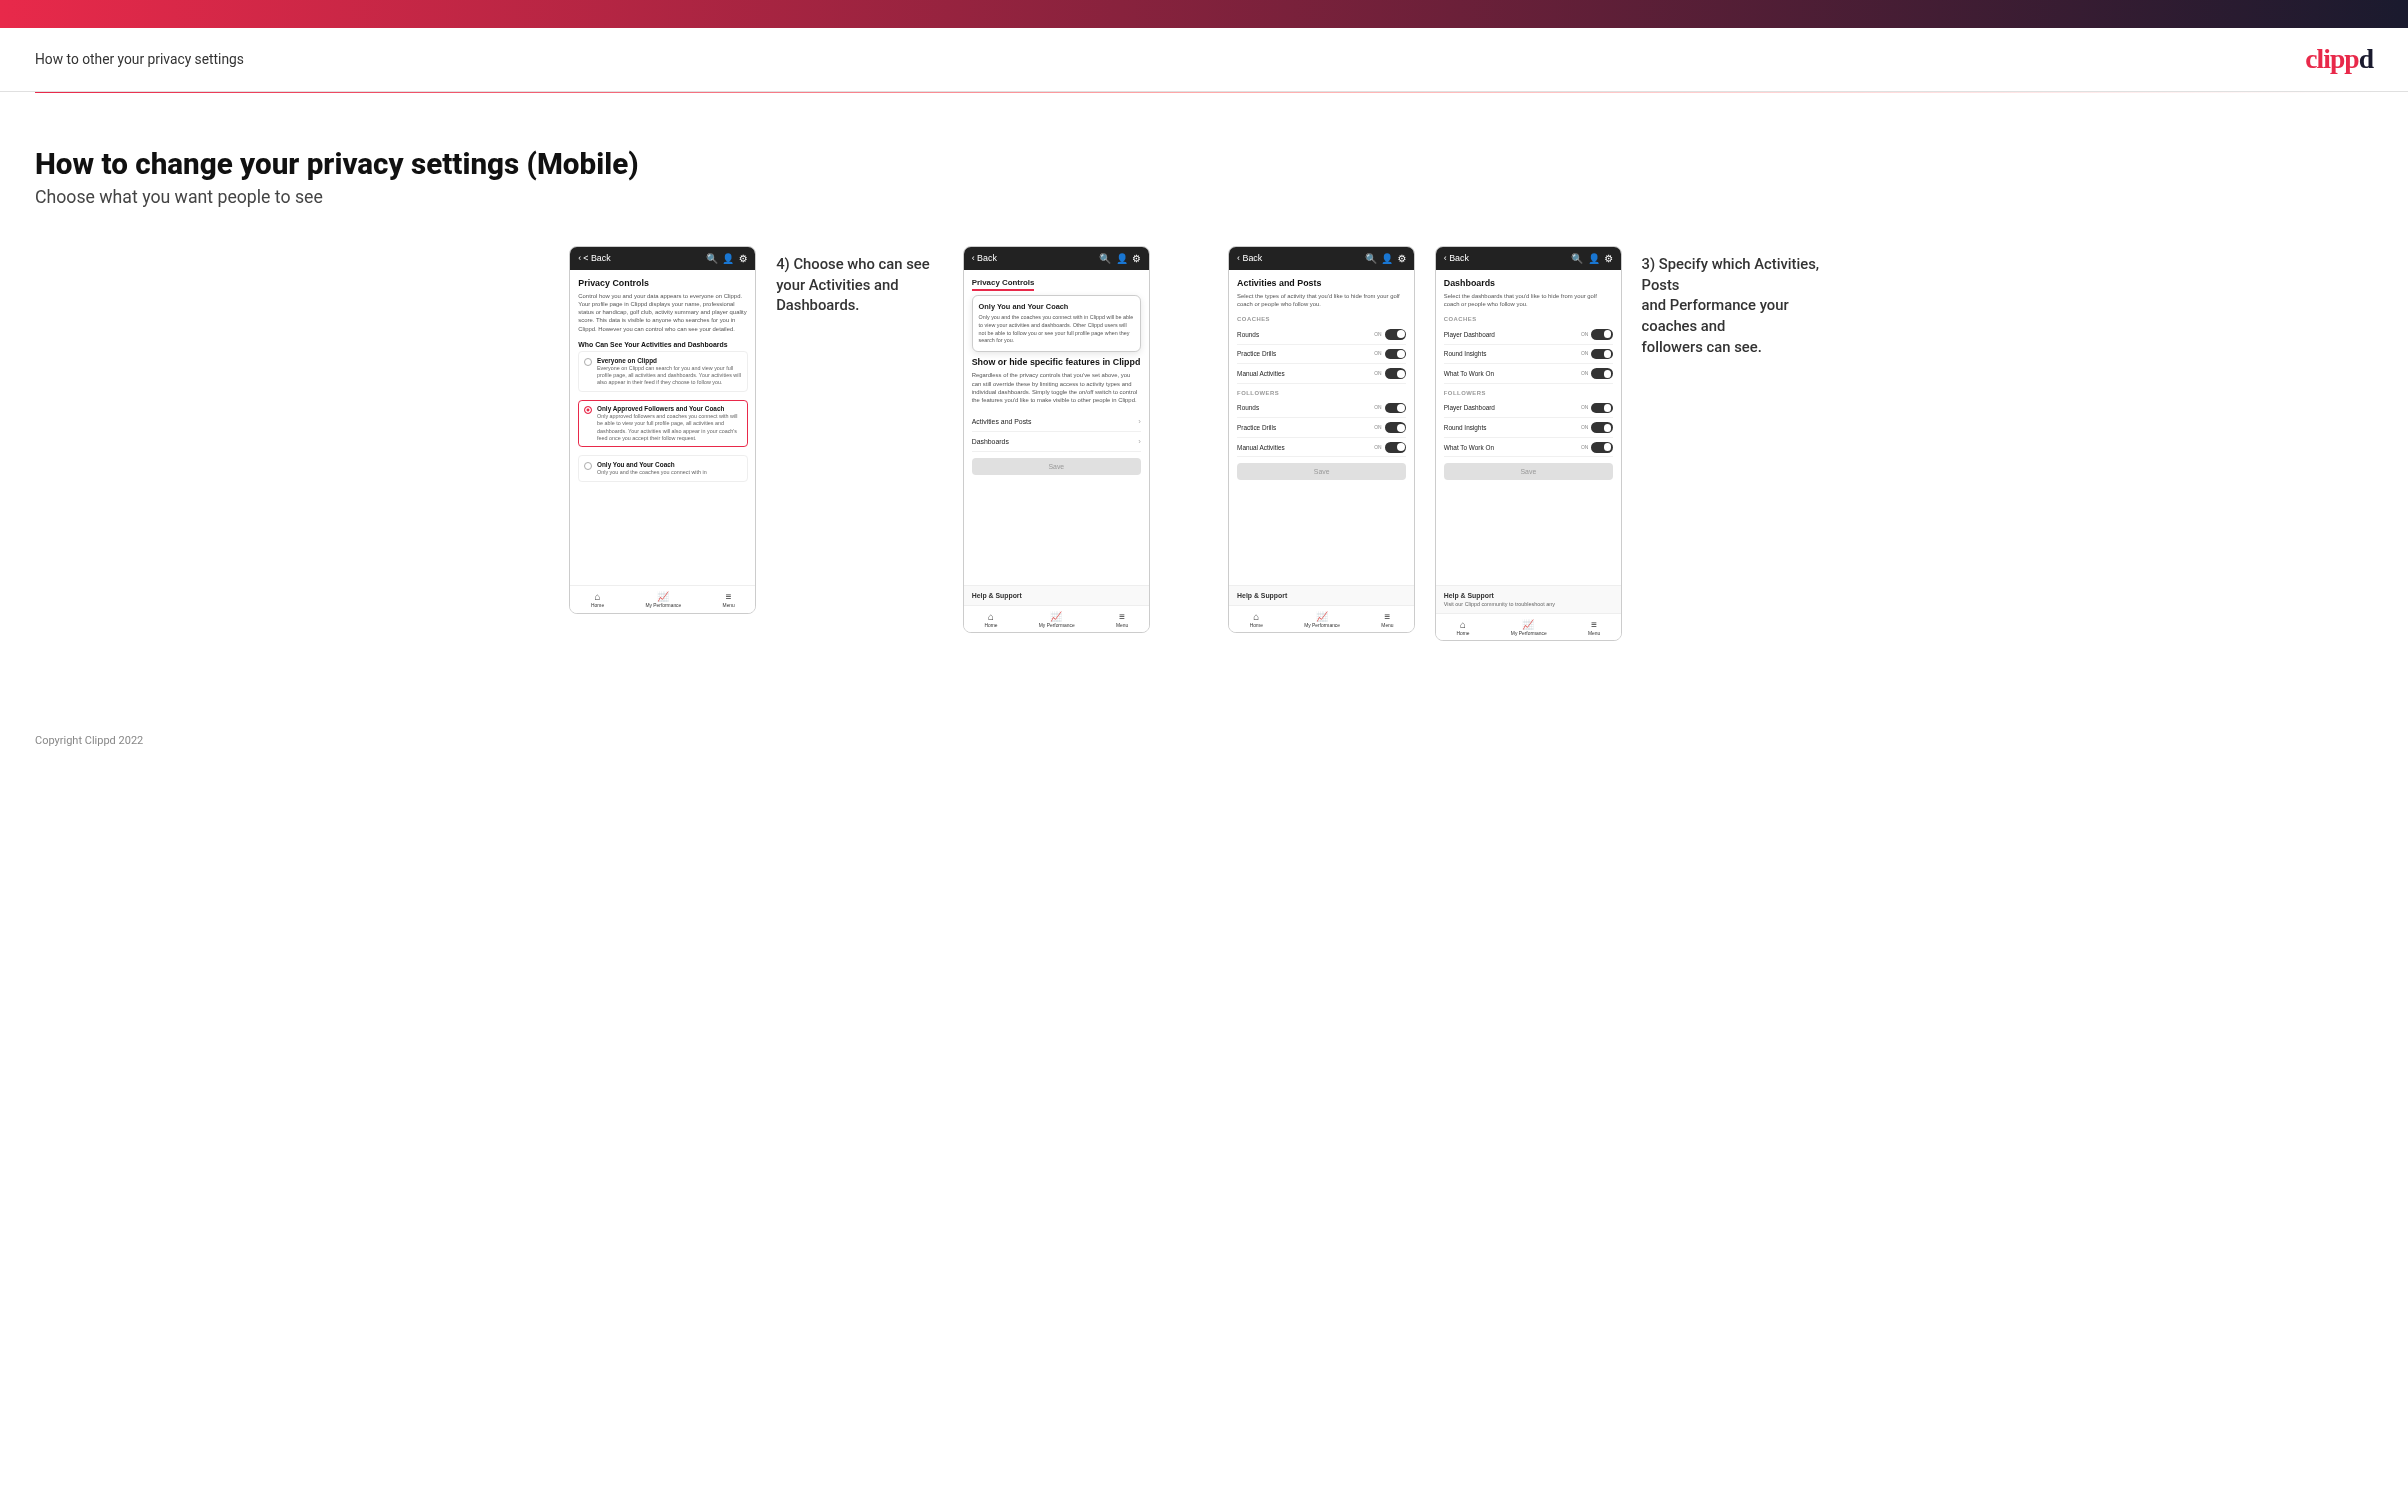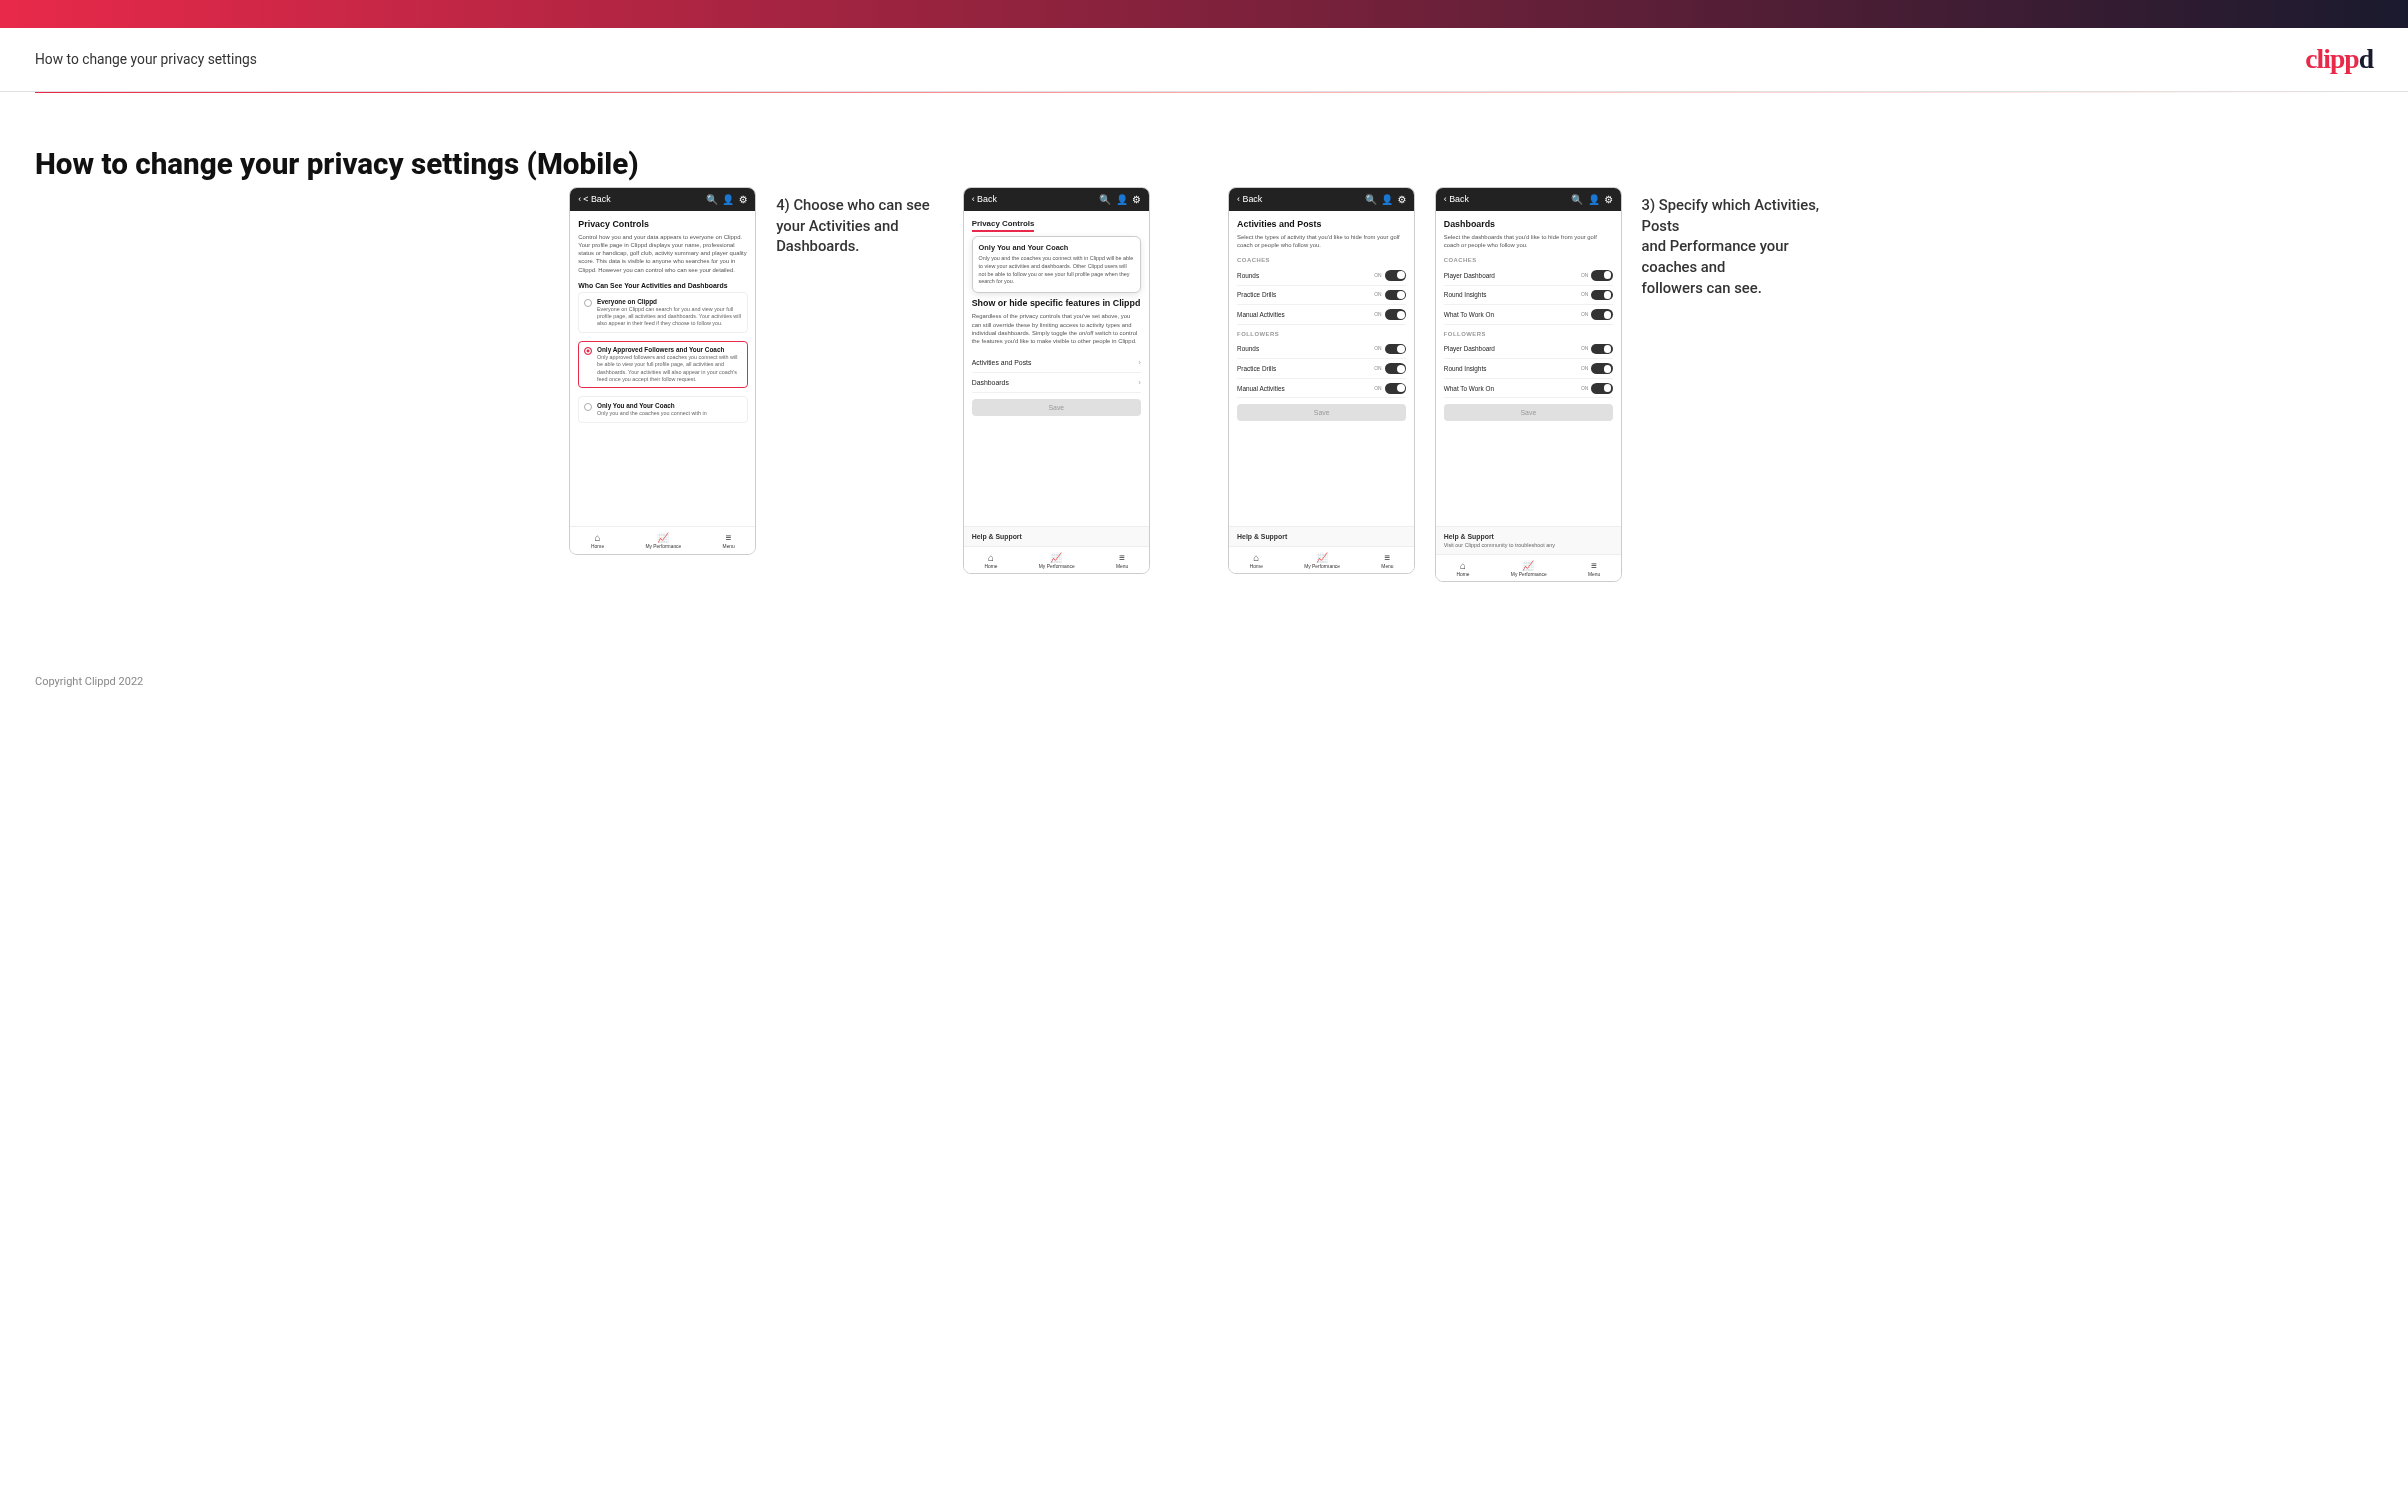--- a/index.html
+++ b/index.html
@@ -306,28 +306,29 @@
       color: #888;
       padding: 39px 35px 19.7px;
     }
   </style>
 </head>
 <body>
 
 <div class="top-bar"></div>
 
 <div class="header">
-  <span class="header-title">How to change your privacy settings</span>
+  <span class="header-title">How to other your privacy settings</span>
   <span class="logo">clipp<span>d</span></span>
 </div>
 
 <div style="height:1px; background: linear-gradient(90deg, #e8294a, #ffaaaa, #fff); margin: 0 35px;"></div>
 
 <div class="main-content">
   <h1 class="page-heading">How to change your privacy settings (Mobile)</h1>
+  <p class="page-subheading">Choose what you want people to see</p>
 
   <div class="screenshots-row">
 
     <div class="phone-mockup">
       <div class="phone-nav">
         <span class="back-btn">‹ <span>&lt; Back</span></span>
         <div class="nav-icons">
           <span>🔍</span>
           <span>👤</span>
           <span>⚙</span>

